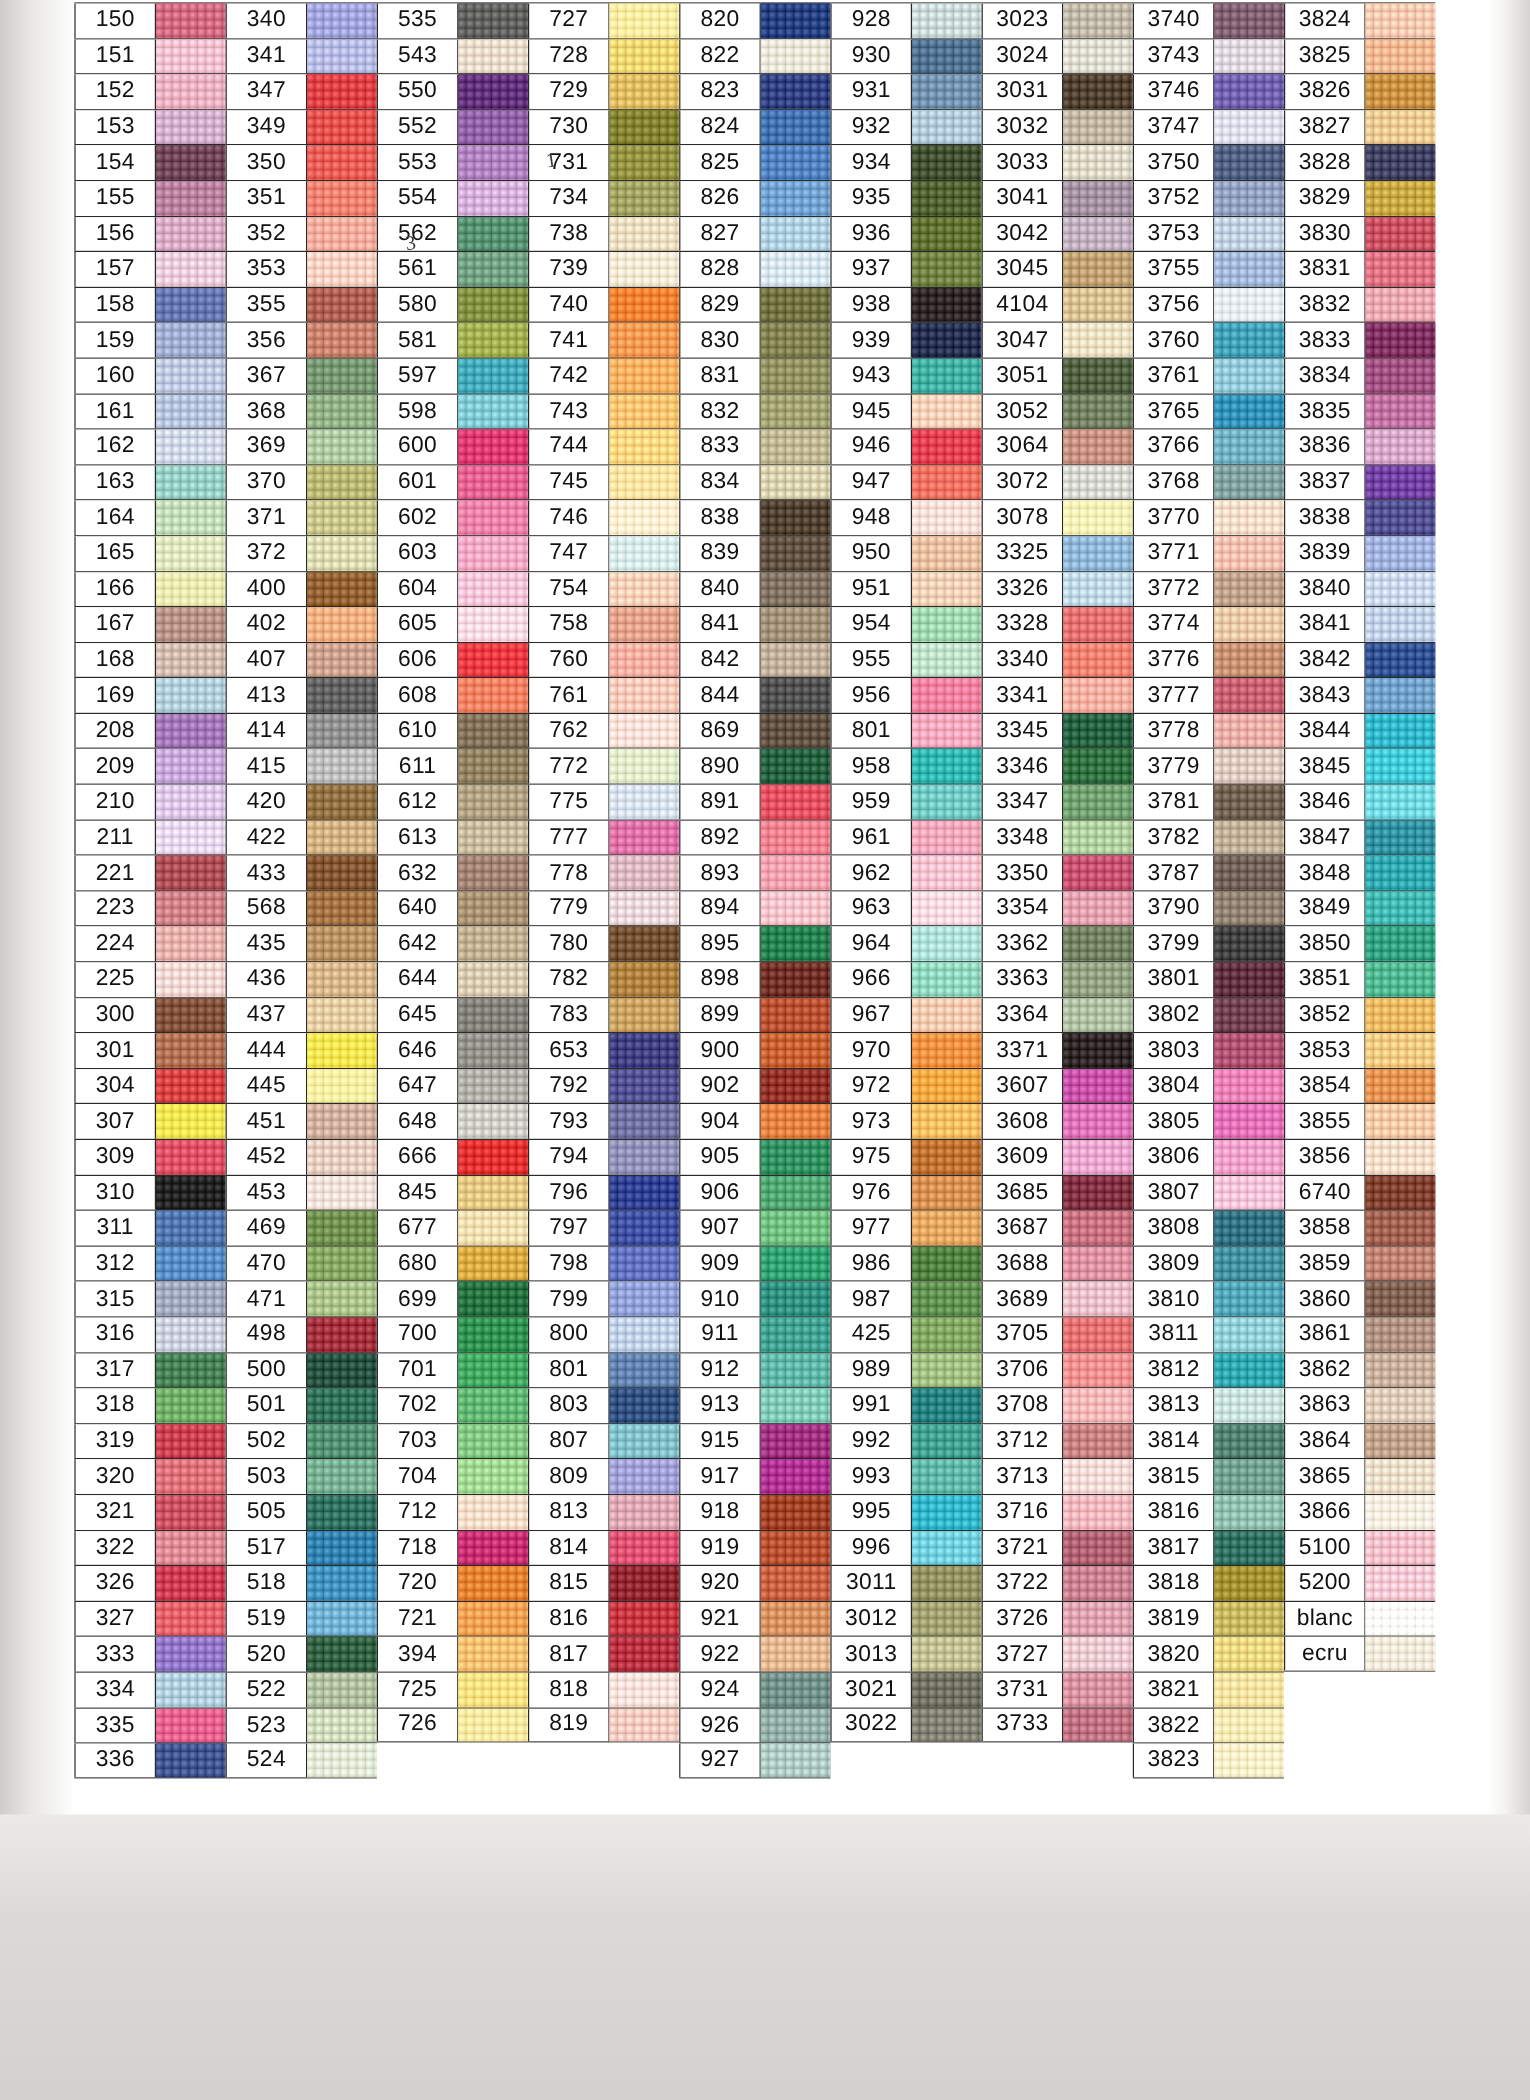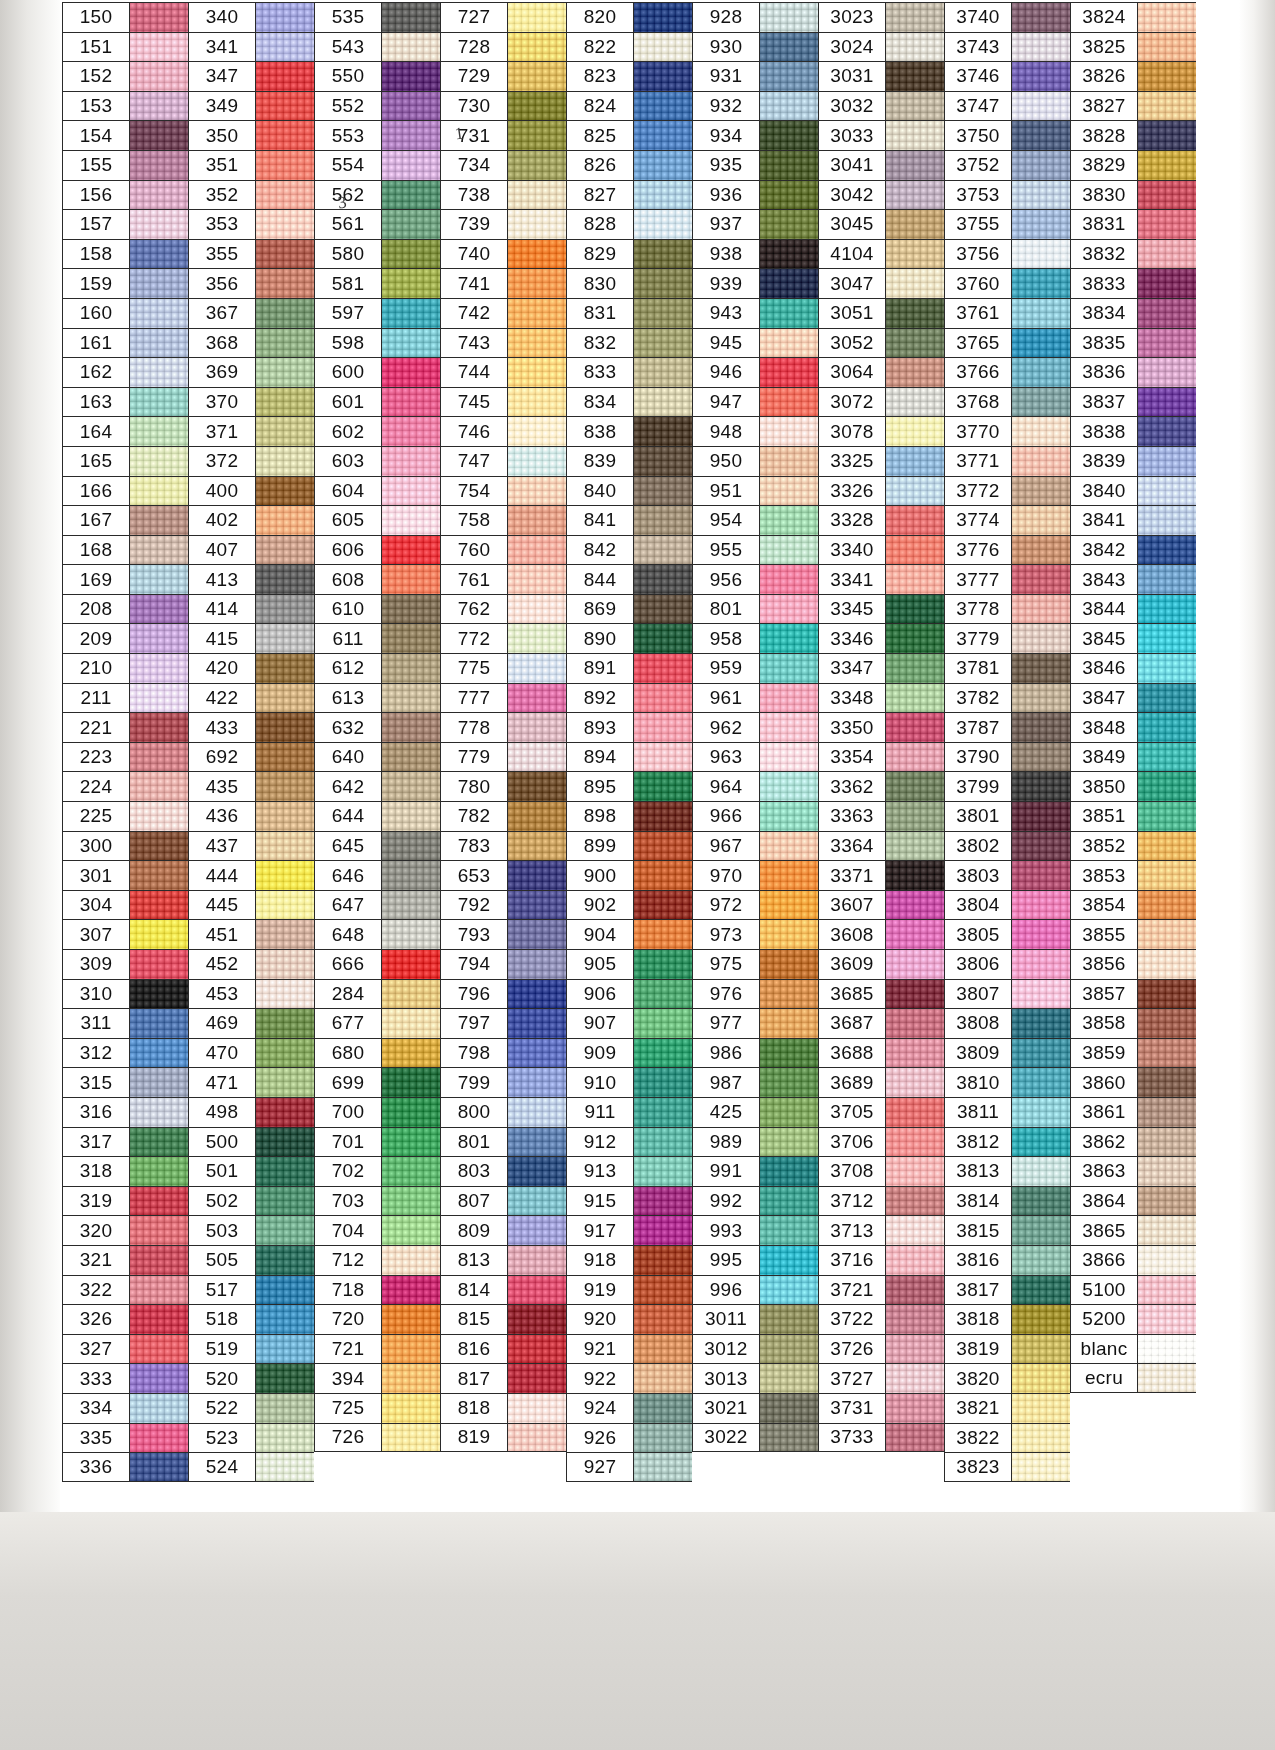--- a/index.html
+++ b/index.html
@@ -368,21 +368,21 @@
         </div>
         <div class="cell">
           <div class="num">422</div>
           <div class="sw" style="background-image: radial-gradient(circle at 35% 35%, rgb(249, 217, 170) 0%, rgb(201, 169, 122) 55%, rgb(159, 127, 80) 100%), radial-gradient(circle at 35% 35%, rgb(249, 217, 170) 0%, rgb(201, 169, 122) 55%, rgb(159, 127, 80) 100%), linear-gradient(rgb(201, 169, 122), rgb(201, 169, 122));"></div>
         </div>
         <div class="cell">
           <div class="num">433</div>
           <div class="sw" style="background-image: radial-gradient(circle at 35% 35%, rgb(170, 127, 90) 0%, rgb(122, 79, 42) 55%, rgb(80, 37, 0) 100%), radial-gradient(circle at 35% 35%, rgb(170, 127, 90) 0%, rgb(122, 79, 42) 55%, rgb(80, 37, 0) 100%), linear-gradient(rgb(122, 79, 42), rgb(122, 79, 42));"></div>
         </div>
         <div class="cell">
-          <div class="num">692</div>
+          <div class="num">568</div>
           <div class="sw" style="background-image: radial-gradient(circle at 35% 35%, rgb(202, 154, 106) 0%, rgb(154, 106, 58) 55%, rgb(112, 64, 16) 100%), radial-gradient(circle at 35% 35%, rgb(202, 154, 106) 0%, rgb(154, 106, 58) 55%, rgb(112, 64, 16) 100%), linear-gradient(rgb(154, 106, 58), rgb(154, 106, 58));"></div>
         </div>
         <div class="cell">
           <div class="num">435</div>
           <div class="sw" style="background-image: radial-gradient(circle at 35% 35%, rgb(224, 186, 138) 0%, rgb(176, 138, 90) 55%, rgb(134, 96, 48) 100%), radial-gradient(circle at 35% 35%, rgb(224, 186, 138) 0%, rgb(176, 138, 90) 55%, rgb(134, 96, 48) 100%), linear-gradient(rgb(176, 138, 90), rgb(176, 138, 90));"></div>
         </div>
         <div class="cell">
           <div class="num">436</div>
           <div class="sw" style="background-image: radial-gradient(circle at 35% 35%, rgb(255, 222, 180) 0%, rgb(207, 174, 132) 55%, rgb(165, 132, 90) 100%), radial-gradient(circle at 35% 35%, rgb(255, 222, 180) 0%, rgb(207, 174, 132) 55%, rgb(165, 132, 90) 100%), linear-gradient(rgb(207, 174, 132), rgb(207, 174, 132));"></div>
         </div>
@@ -602,21 +602,21 @@
         </div>
         <div class="cell">
           <div class="num">648</div>
           <div class="sw" style="background-image: radial-gradient(circle at 35% 35%, rgb(246, 246, 238) 0%, rgb(198, 198, 190) 55%, rgb(156, 156, 148) 100%), radial-gradient(circle at 35% 35%, rgb(246, 246, 238) 0%, rgb(198, 198, 190) 55%, rgb(156, 156, 148) 100%), linear-gradient(rgb(198, 198, 190), rgb(198, 198, 190));"></div>
         </div>
         <div class="cell">
           <div class="num">666</div>
           <div class="sw" style="background-image: radial-gradient(circle at 35% 35%, rgb(255, 90, 90) 0%, rgb(224, 42, 42) 55%, rgb(182, 0, 0) 100%), radial-gradient(circle at 35% 35%, rgb(255, 90, 90) 0%, rgb(224, 42, 42) 55%, rgb(182, 0, 0) 100%), linear-gradient(rgb(224, 42, 42), rgb(224, 42, 42));"></div>
         </div>
         <div class="cell">
-          <div class="num">284</div>
+          <div class="num">845</div>
           <div class="sw" style="background-image: radial-gradient(circle at 35% 35%, rgb(255, 240, 170) 0%, rgb(224, 192, 122) 55%, rgb(182, 150, 80) 100%), radial-gradient(circle at 35% 35%, rgb(255, 240, 170) 0%, rgb(224, 192, 122) 55%, rgb(182, 150, 80) 100%), linear-gradient(rgb(224, 192, 122), rgb(224, 192, 122));"></div>
         </div>
         <div class="cell">
           <div class="num">677</div>
           <div class="sw" style="background-image: radial-gradient(circle at 35% 35%, rgb(255, 255, 216) 0%, rgb(239, 217, 168) 55%, rgb(197, 175, 126) 100%), radial-gradient(circle at 35% 35%, rgb(255, 255, 216) 0%, rgb(239, 217, 168) 55%, rgb(197, 175, 126) 100%), linear-gradient(rgb(239, 217, 168), rgb(239, 217, 168));"></div>
         </div>
         <div class="cell">
           <div class="num">680</div>
           <div class="sw" style="background-image: radial-gradient(circle at 35% 35%, rgb(255, 210, 106) 0%, rgb(207, 162, 58) 55%, rgb(165, 120, 16) 100%), radial-gradient(circle at 35% 35%, rgb(255, 210, 106) 0%, rgb(207, 162, 58) 55%, rgb(165, 120, 16) 100%), linear-gradient(rgb(207, 162, 58), rgb(207, 162, 58));"></div>
         </div>
@@ -1798,21 +1798,21 @@
         </div>
         <div class="cell">
           <div class="num">3855</div>
           <div class="sw" style="background-image: radial-gradient(circle at 35% 35%, rgb(255, 242, 208) 0%, rgb(242, 194, 160) 55%, rgb(200, 152, 118) 100%), radial-gradient(circle at 35% 35%, rgb(255, 242, 208) 0%, rgb(242, 194, 160) 55%, rgb(200, 152, 118) 100%), linear-gradient(rgb(242, 194, 160), rgb(242, 194, 160));"></div>
         </div>
         <div class="cell">
           <div class="num">3856</div>
           <div class="sw" style="background-image: radial-gradient(circle at 35% 35%, rgb(255, 255, 242) 0%, rgb(244, 216, 194) 55%, rgb(202, 174, 152) 100%), radial-gradient(circle at 35% 35%, rgb(255, 255, 242) 0%, rgb(244, 216, 194) 55%, rgb(202, 174, 152) 100%), linear-gradient(rgb(244, 216, 194), rgb(244, 216, 194));"></div>
         </div>
         <div class="cell">
-          <div class="num">3857</div>
+          <div class="num">6740</div>
           <div class="sw" style="background-image: radial-gradient(circle at 35% 35%, rgb(170, 106, 90) 0%, rgb(122, 58, 42) 55%, rgb(80, 16, 0) 100%), radial-gradient(circle at 35% 35%, rgb(170, 106, 90) 0%, rgb(122, 58, 42) 55%, rgb(80, 16, 0) 100%), linear-gradient(rgb(122, 58, 42), rgb(122, 58, 42));"></div>
         </div>
         <div class="cell">
           <div class="num">3858</div>
           <div class="sw" style="background-image: radial-gradient(circle at 35% 35%, rgb(202, 138, 122) 0%, rgb(154, 90, 74) 55%, rgb(112, 48, 32) 100%), radial-gradient(circle at 35% 35%, rgb(202, 138, 122) 0%, rgb(154, 90, 74) 55%, rgb(112, 48, 32) 100%), linear-gradient(rgb(154, 90, 74), rgb(154, 90, 74));"></div>
         </div>
         <div class="cell">
           <div class="num">3859</div>
           <div class="sw" style="background-image: radial-gradient(circle at 35% 35%, rgb(232, 170, 154) 0%, rgb(184, 122, 106) 55%, rgb(142, 80, 64) 100%), radial-gradient(circle at 35% 35%, rgb(232, 170, 154) 0%, rgb(184, 122, 106) 55%, rgb(142, 80, 64) 100%), linear-gradient(rgb(184, 122, 106), rgb(184, 122, 106));"></div>
         </div>

